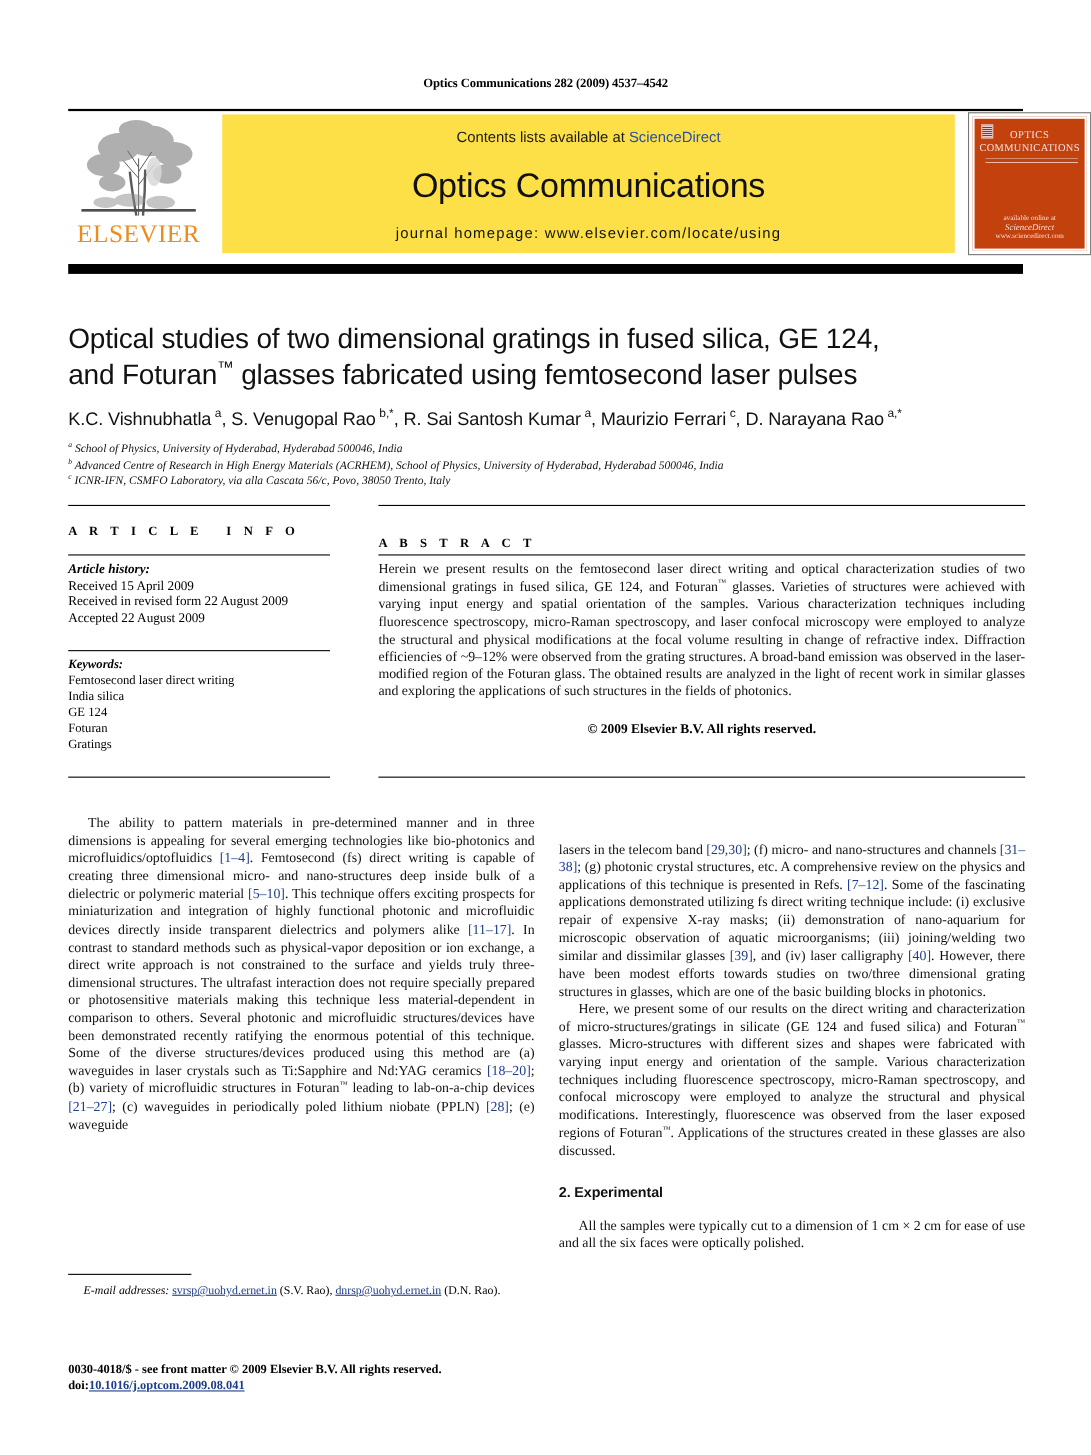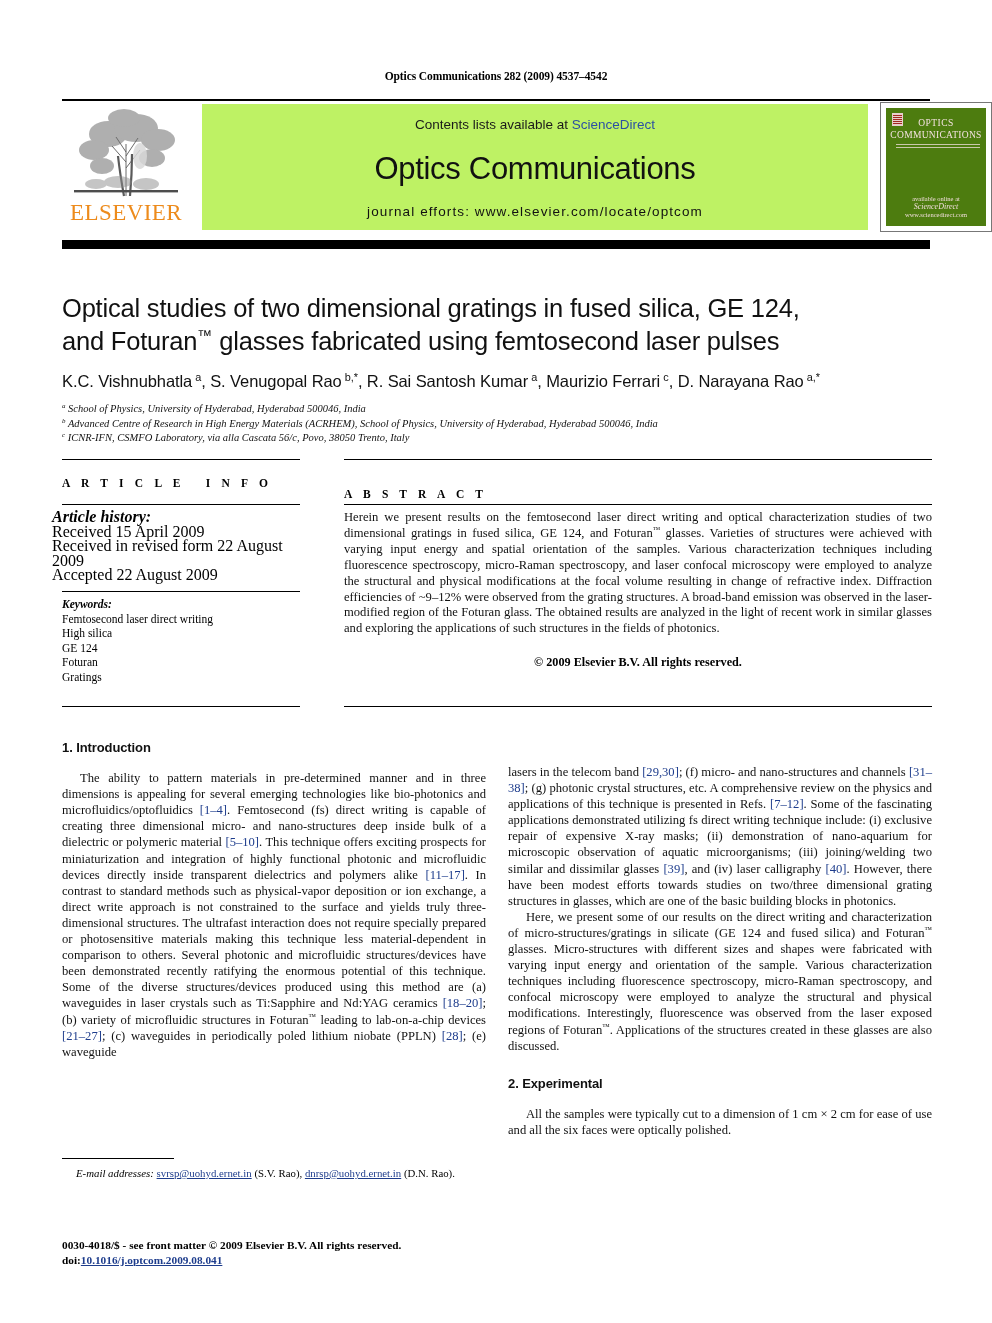--- a/index.html
+++ b/index.html
@@ -67,21 +67,21 @@
     font-family: "Liberation Serif", serif;
     font-size: 23px;
     letter-spacing: 0.4px;
     color: #ED8B1C;
   }
   .journal-band {
     position: absolute;
     left: 140px; top: 4px;
     width: 666px;
     height: 126px;
-    background: #bef264;
+    background: #fde047;
   }
   .contents-line {
     position: absolute;
     left: 0; top: 13px;
     width: 666px;
     text-align: center;
     font-family: "Liberation Sans", sans-serif;
     font-size: 13.5px;
     color: #1a1a1a;
   }
@@ -117,21 +117,21 @@
     height: 130px;
     border: 1px solid #777;
     background: #ffffff;
     box-sizing: border-box;
     padding: 3px;
   }
   .cover-inner {
     position: relative;
     width: 100%;
     height: 100%;
-    background: #4d7c0f;
+    background: #c2410c;
     border: 2px solid #ffffff;
     box-sizing: border-box;
   }
   .cover-mark {
     position: absolute;
     left: 6px; top: 5px;
     width: 9px; height: 11px;
     background: repeating-linear-gradient(to bottom, #e8cfcd 0 1px, #A32820 1px 2px);
     border: 1px solid #e8cfcd;
   }
@@ -246,23 +246,23 @@
     left: 62px; top: 504px;
     width: 238px; height: 1px; background:#000;
   }
   .rule-abs-1 {
     position: absolute;
     left: 344px; top: 504px;
     width: 588px; height: 1px; background:#000;
   }
   .history {
     position: absolute;
-    left: 52px; top: 510px;
+    left: 62px; top: 510px;
     width: 250px;
-    font-size: 16px;
+    font-size: 12px;
     line-height: 14.5px;
   }
   .history .lbl { font-style: italic; font-weight: bold; }
   .rule-info-2 {
     position: absolute;
     left: 62px; top: 591px;
     width: 238px; height: 1px; background:#000;
   }
   .keywords {
     position: absolute;
@@ -393,21 +393,21 @@
         </svg>
       </div>
       <div class="elsevier-word">ELSEVIER</div>
     </div>
 
     <div class="journal-band">
       <div class="contents-line">
         <span>Contents lists available at </span><a href="#">ScienceDirect</a>
       </div>
       <div class="journal-title">Optics Communications</div>
-      <div class="homepage-line">journal efforts: www.elsevier.com/locate/optcom</div>
+      <div class="homepage-line">journal homepage: www.elsevier.com/locate/using</div>
     </div>
 
     <div class="cover-thumb">
       <div class="cover-inner">
         <div class="cover-mark"></div>
         <div class="cover-t1">OPTICS</div>
         <div class="cover-t2">COMMUNICATIONS</div>
         <div class="cover-sub"></div>
         <div class="cover-foot">
           <span>available online at</span>
@@ -449,35 +449,34 @@
     <div>Received 15 April 2009</div>
     <div>Received in revised form 22 August 2009</div>
     <div>Accepted 22 August 2009</div>
   </div>
 
   <div class="rule-info-2"></div>
 
   <div class="keywords">
     <div class="lbl">Keywords:</div>
     <div>Femtosecond laser direct writing</div>
-    <div>High silica</div>
+    <div>India silica</div>
     <div>GE 124</div>
     <div>Foturan</div>
     <div>Gratings</div>
   </div>
 
   <div class="rule-info-3"></div>
 
   <div class="abstract"><span>Herein we present results on the femtosecond laser direct writing and optical characterization studies of two dimensional gratings in fused silica, GE 124, and Foturan</span><span class="tm">™</span><span> glasses. Varieties of structures were achieved with varying input energy and spatial orientation of the samples. Various characterization techniques including fluorescence spectroscopy, micro-Raman spectroscopy, and laser confocal microscopy were employed to analyze the structural and physical modifications at the focal volume resulting in change of refractive index. Diffraction efficiencies of ~9–12% were observed from the grating structures. A broad-band emission was observed in the laser-modified region of the Foturan glass. The obtained results are analyzed in the light of recent work in similar glasses and exploring the applications of such structures in the fields of photonics.</span></div>
 
   <div class="copyright">© 2009 Elsevier B.V. All rights reserved.</div>
   <div class="rule-abs-2"></div>
 
   <div class="col col-left">
-    <div class="sec-head">1. Introduction</div>
     <p><span>The ability to pattern materials in pre-determined manner and in three dimensions is appealing for several emerging technologies like bio-photonics and microfluidics/optofluidics </span><span class="ref">[1–4]</span><span>. Femtosecond (fs) direct writing is capable of creating three dimensional micro- and nano-structures deep inside bulk of a dielectric or polymeric material </span><span class="ref">[5–10]</span><span>. This technique offers exciting prospects for miniaturization and integration of highly functional photonic and microfluidic devices directly inside transparent dielectrics and polymers alike </span><span class="ref">[11–17]</span><span>. In contrast to standard methods such as physical-vapor deposition or ion exchange, a direct write approach is not constrained to the surface and yields truly three-dimensional structures. The ultrafast interaction does not require specially prepared or photosensitive materials making this technique less material-dependent in comparison to others. Several photonic and microfluidic structures/devices have been demonstrated recently ratifying the enormous potential of this technique. Some of the diverse structures/devices produced using this method are (a) waveguides in laser crystals such as Ti:Sapphire and Nd:YAG ceramics </span><span class="ref">[18–20]</span><span>; (b) variety of microfluidic structures in Foturan</span><span class="tm">™</span><span> leading to lab-on-a-chip devices </span><span class="ref">[21–27]</span><span>; (c) waveguides in periodically poled lithium niobate (PPLN) </span><span class="ref">[28]</span><span>; (e) waveguide</span></p>
   </div>
 
   <div class="col col-right">
     <p style="text-indent:0"><span>lasers in the telecom band </span><span class="ref">[29,30]</span><span>; (f) micro- and nano-structures and channels </span><span class="ref">[31–38]</span><span>; (g) photonic crystal structures, etc. A comprehensive review on the physics and applications of this technique is presented in Refs. </span><span class="ref">[7–12]</span><span>. Some of the fascinating applications demonstrated utilizing fs direct writing technique include: (i) exclusive repair of expensive X-ray masks; (ii) demonstration of nano-aquarium for microscopic observation of aquatic microorganisms; (iii) joining/welding two similar and dissimilar glasses </span><span class="ref">[39]</span><span>, and (iv) laser calligraphy </span><span class="ref">[40]</span><span>. However, there have been modest efforts towards studies on two/three dimensional grating structures in glasses, which are one of the basic building blocks in photonics.</span></p>
     <p><span>Here, we present some of our results on the direct writing and characterization of micro-structures/gratings in silicate (GE 124 and fused silica) and Foturan</span><span class="tm">™</span><span> glasses. Micro-structures with different sizes and shapes were fabricated with varying input energy and orientation of the sample. Various characterization techniques including fluorescence spectroscopy, micro-Raman spectroscopy, and confocal microscopy were employed to analyze the structural and physical modifications. Interestingly, fluorescence was observed from the laser exposed regions of Foturan</span><span class="tm">™</span><span>. Applications of the structures created in these glasses are also discussed.</span></p>
     <div class="sec-head spaced">2. Experimental</div>
     <p>All the samples were typically cut to a dimension of 1 cm × 2 cm for ease of use and all the six faces were optically polished.</p>
   </div>
 

